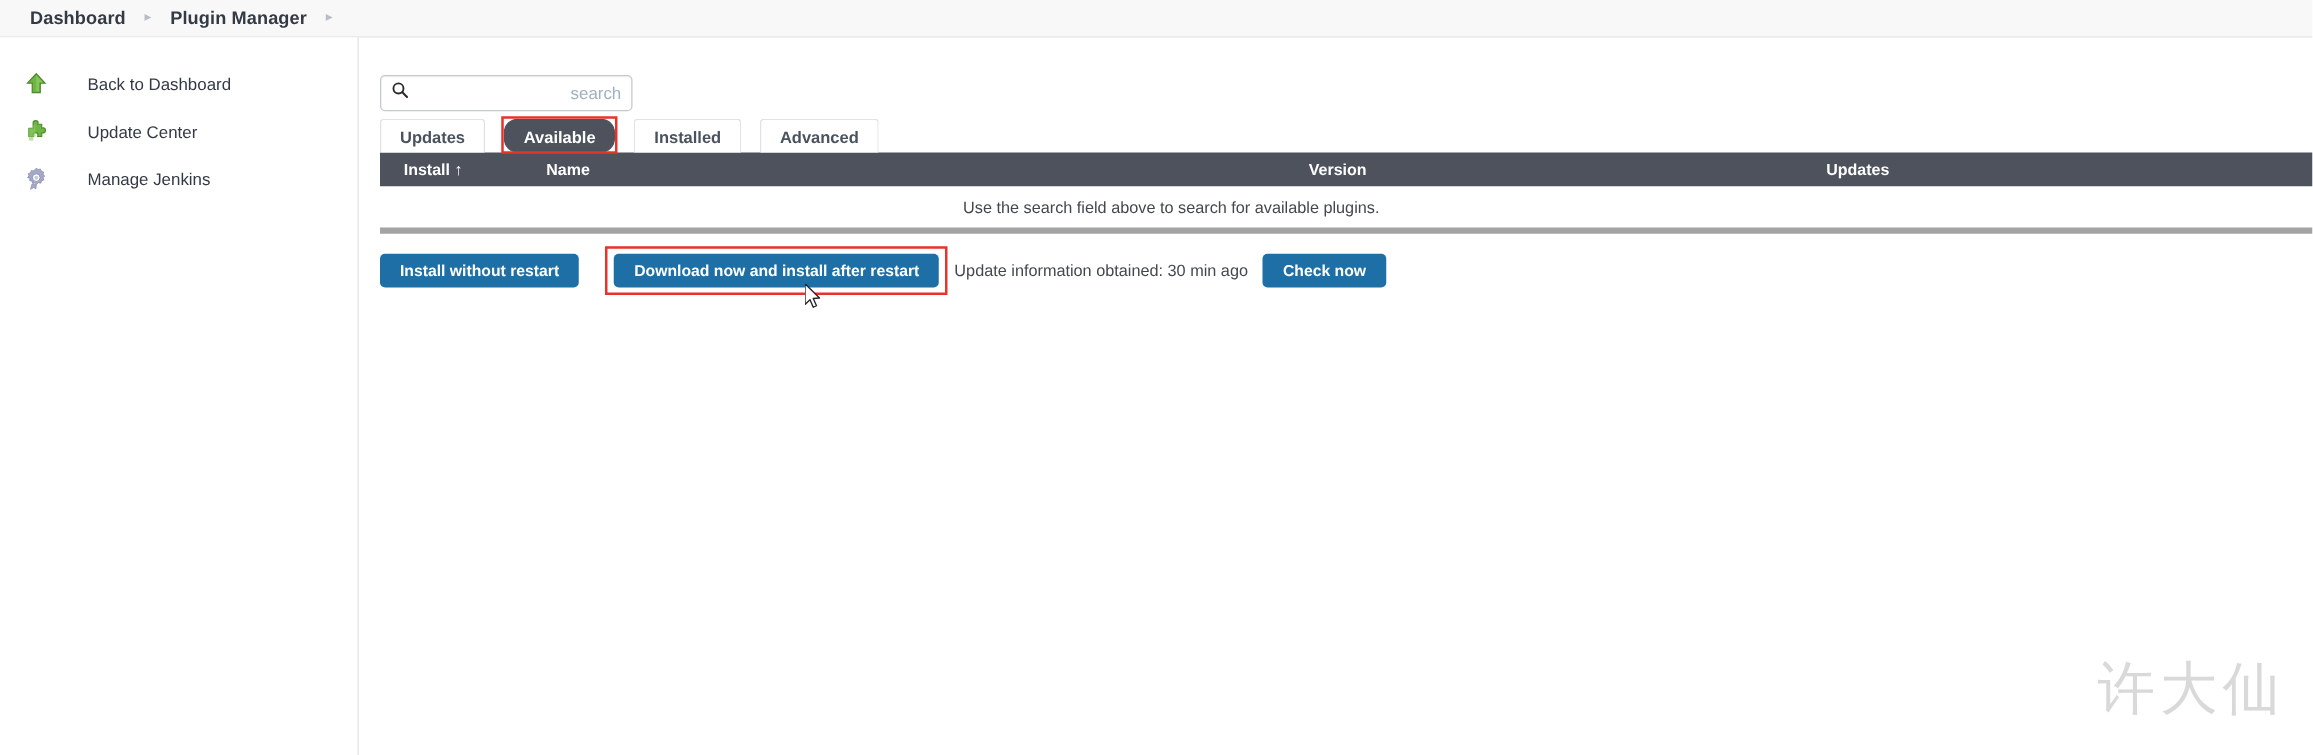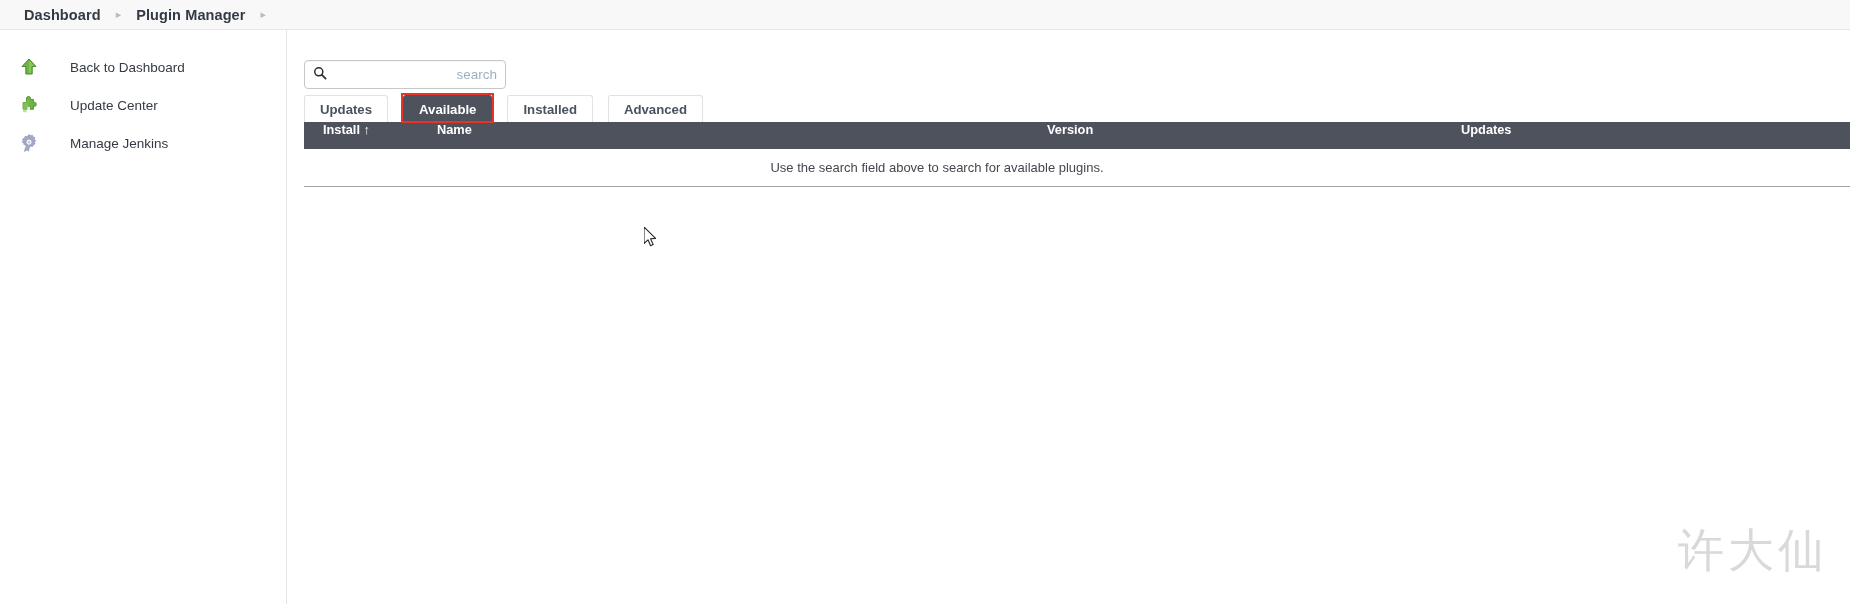--- a/index.html
+++ b/index.html
@@ -122,20 +122,21 @@
     border: 1px solid #e0e2e5;
     border-bottom: none;
     border-radius: 3px 3px 0 0;
     cursor: pointer;
     position: relative;
   }
   .tab.active {
     background: #4d525d;
     color: #ffffff;
     border-color: #4d525d;
+    border-radius: 11px;
   }
   .tab.annotated::after {
     content: "";
     position: absolute;
     left: -3px; top: -3px; right: -3px; bottom: -1px;
     border: 2px solid #e8332a;
     pointer-events: none;
   }
 
   
@@ -147,30 +148,30 @@
     color: #ffffff;
     font-size: 12.8px;
     font-weight: bold;
     margin-right: 0;
   }
   .th { padding: 0; }
   .th-install { width: 58px; margin-left: 19px; }
   .th-name { margin-left: 18px; padding-left: 38px; }
   .th-version { position: absolute; left: 743px; }
   .th-released { position: absolute; left: 1157px; }
-  .tbl-head-inner { position: relative; width: 100%; display:flex; height:100%; }
+  .tbl-head-inner { position: relative; width: 100%; display:flex; align-items:center; height:100%; }
 
   .empty-row {
     height: 38px;
     display: flex;
     align-items: center;
     justify-content: center;
     font-size: 13px;
     color: #43474e;
-    border-bottom: 1px solid #a3a3a3;
+    border-bottom: 5px solid #a3a3a3;
     padding-right: 280px;
   }
 
   
   .btn-row {
     display: flex;
     align-items: center;
     margin-top: 16px;
     gap: 0;
   }
@@ -311,20 +312,33 @@
         <span class="th th-name">Name</span>
         <span class="th th-version">Version</span>
         <span class="th th-released">Updates</span>
       </div>
     </div>
 
     <div class="empty-row">
       <span>Use the search field above to search for available plugins.</span>
     </div>
 
+    <div class="btn-row">
+      <div class="btn-wrap">
+        <button class="btn">Install without restart</button>
+      </div>
+      <div class="spacer-a"></div>
+      <div class="btn-wrap annotated">
+        <button class="btn">Download now and install after restart</button>
+      </div>
+      <div class="spacer-c"></div>
+      <span class="update-info">Update information obtained: 30 min ago</span>
+      <div class="spacer-c"></div>
+      <button class="btn">Check now</button>
+    </div>
 
     <div class="cursor">
       <svg width="14" height="21" viewBox="0 0 14 21">
         <polygon points="0,0 0,16.5 4,12.8 6.6,18.8 9.2,17.6 6.6,11.8 11.6,11.4" fill="#ffffff" stroke="#262626" stroke-width="1.1" stroke-linejoin="round"></polygon>
       </svg>
     </div>
 
     <div class="watermark">许大仙</div>
 
   </div>

